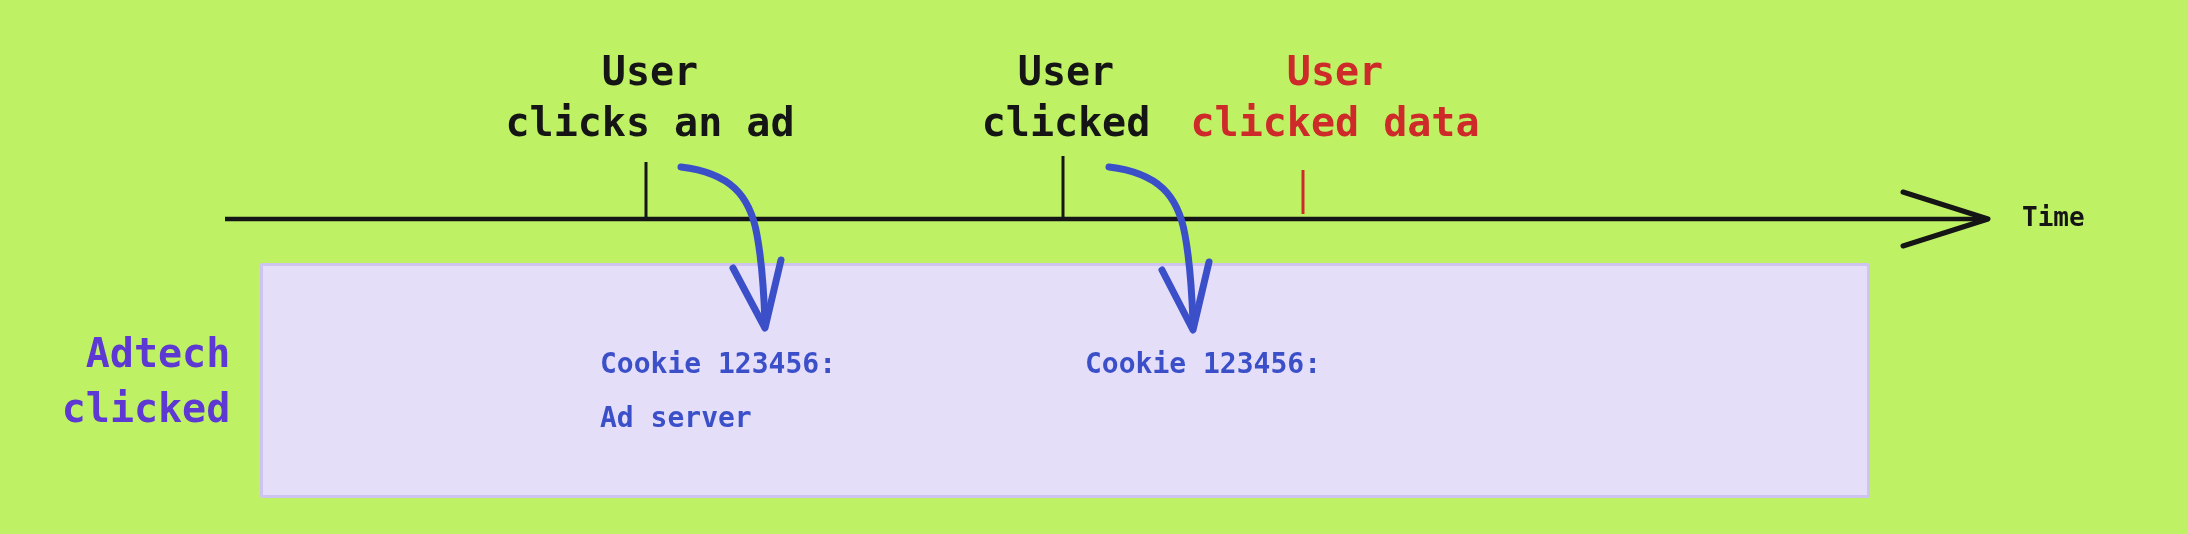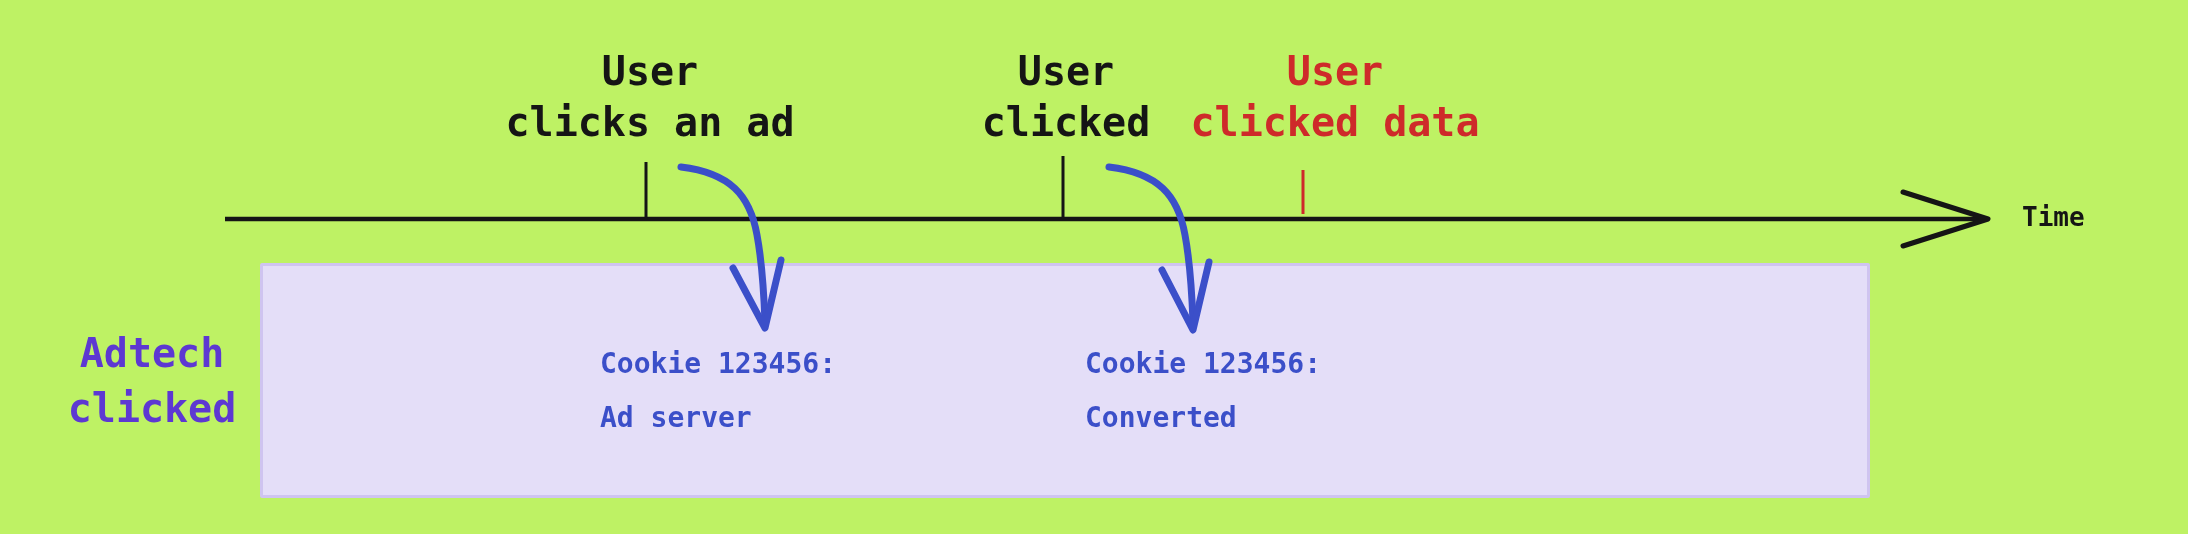--- a/index.html
+++ b/index.html
@@ -47,24 +47,24 @@
   .time-label {
     position: absolute;
     left: 2022px;
     top: 194px;
     font-size: 26px;
     line-height: 46px;
     color: var(--ink, #151515);
   }
   .server-label {
     position: absolute;
-    left: 152px;
+    left: 146px;
     top: 326px;
     transform: translateX(-50%);
-    text-align: center;
+    text-align: right;
     font-size: 40px;
     line-height: 55px;
     color: var(--server-purple, #5d38d2);
     white-space: nowrap;
   }
   .cookie-record {
     position: absolute;
     font-size: 28px;
     line-height: 54px;
     color: var(--cookie-blue, #3b4fc9);
@@ -129,16 +129,15 @@
     <span class="line">clicked</span>
   </div>
 
   <div class="cookie-record first">
     <span class="line">Cookie 123456:</span>
     <span class="line">Ad server</span>
   </div>
 
   <div class="cookie-record second">
     <span class="line">Cookie 123456:</span>
-    <span class="line">Converted</span>
   </div>
 
 </div>
 
 </body></html>

